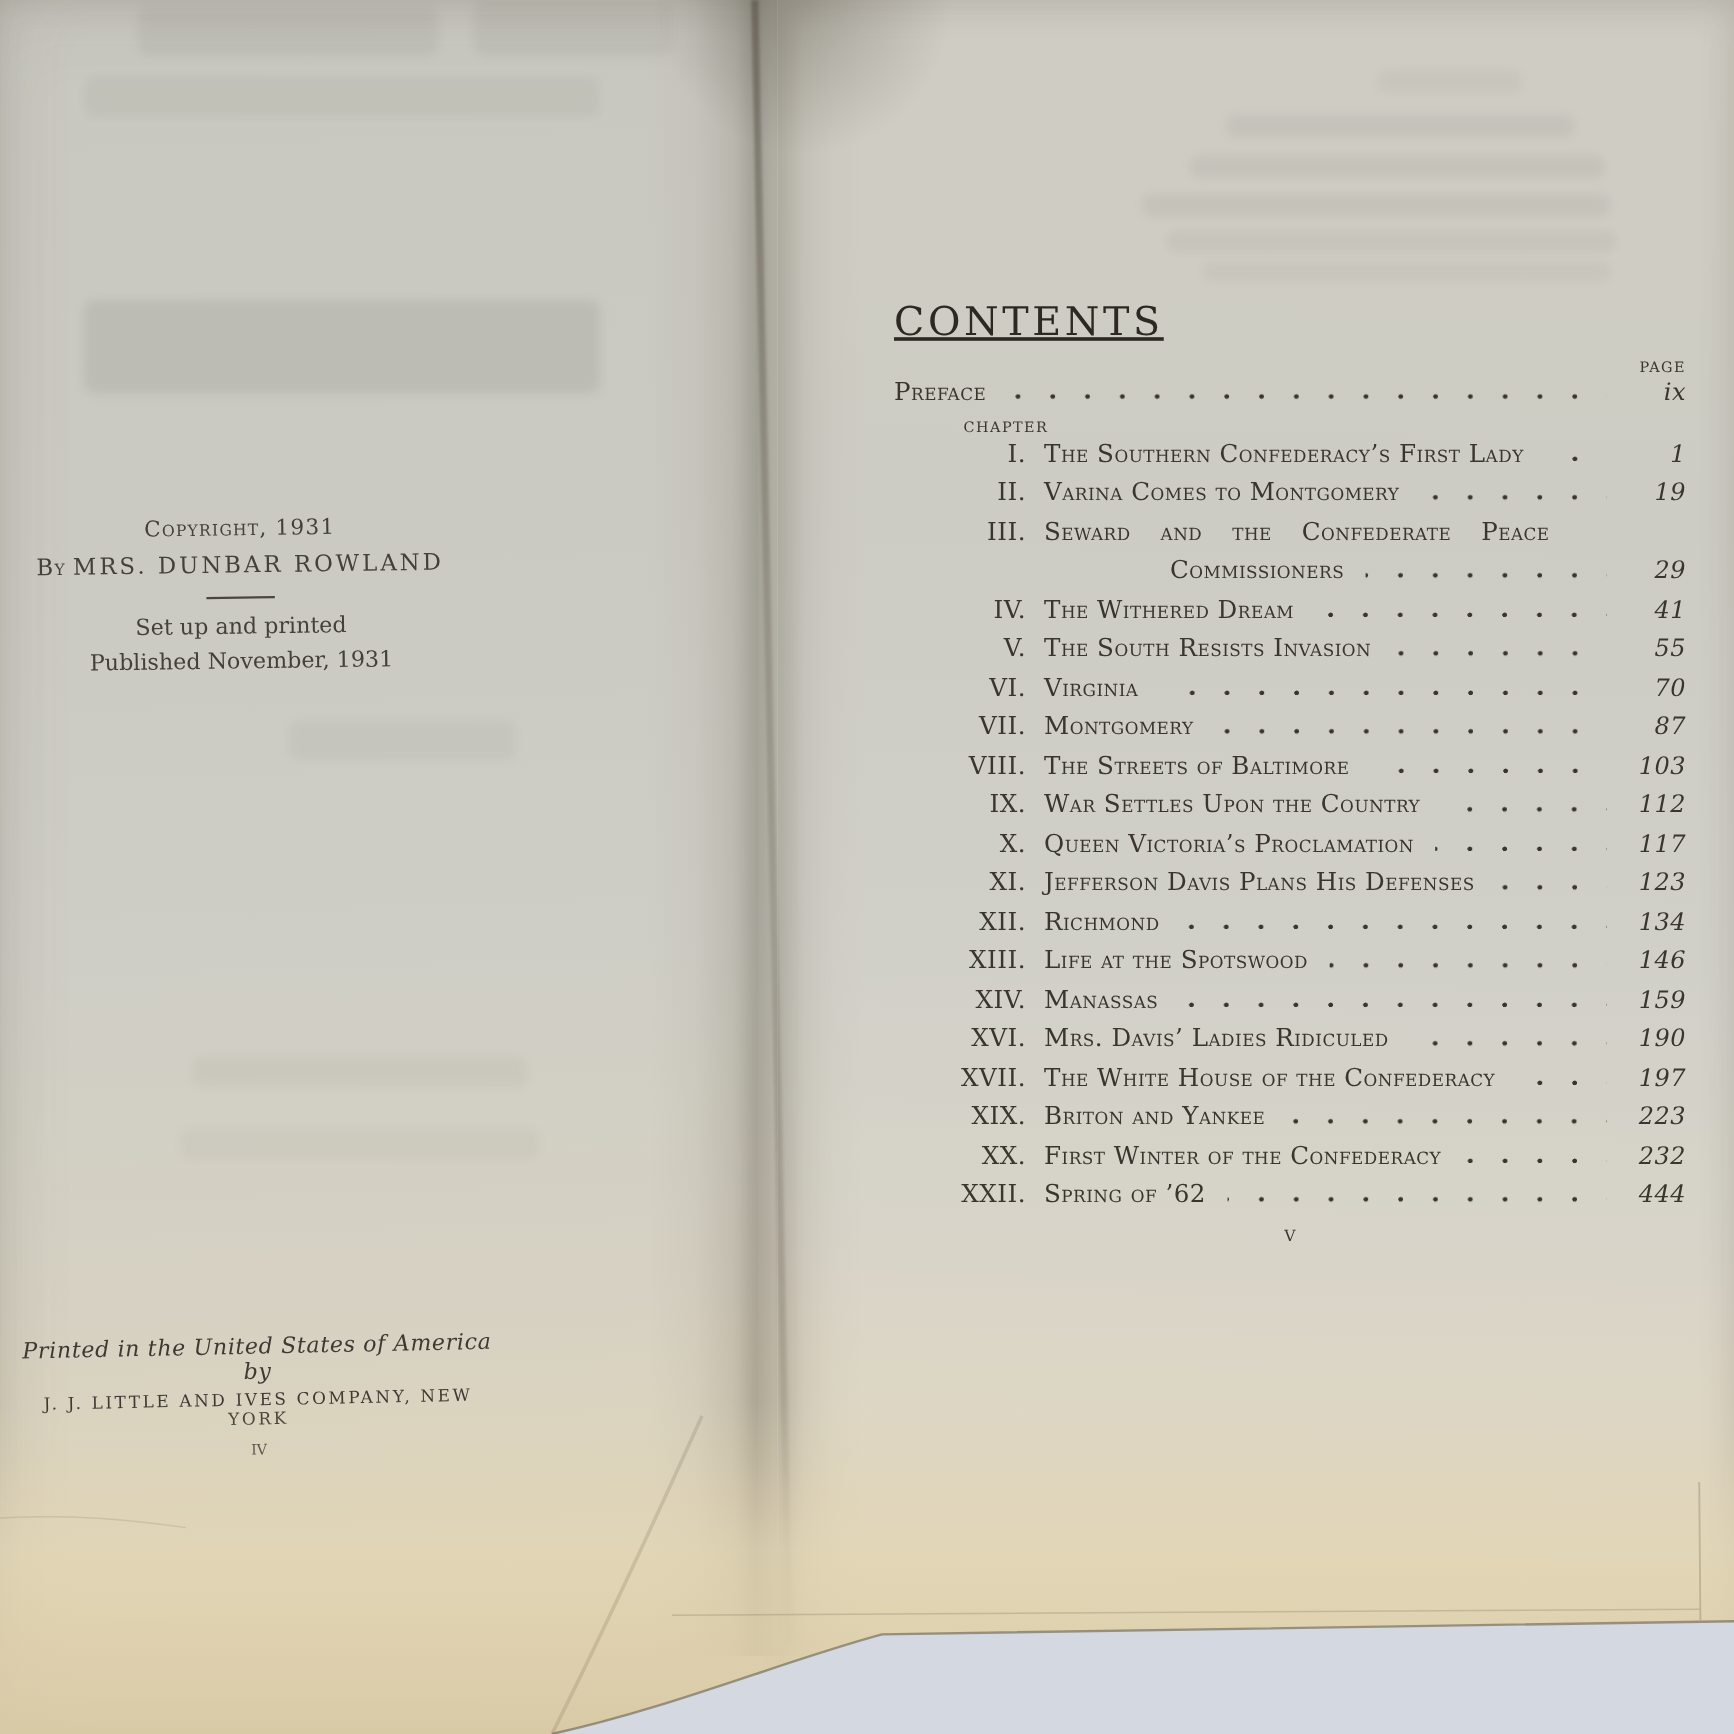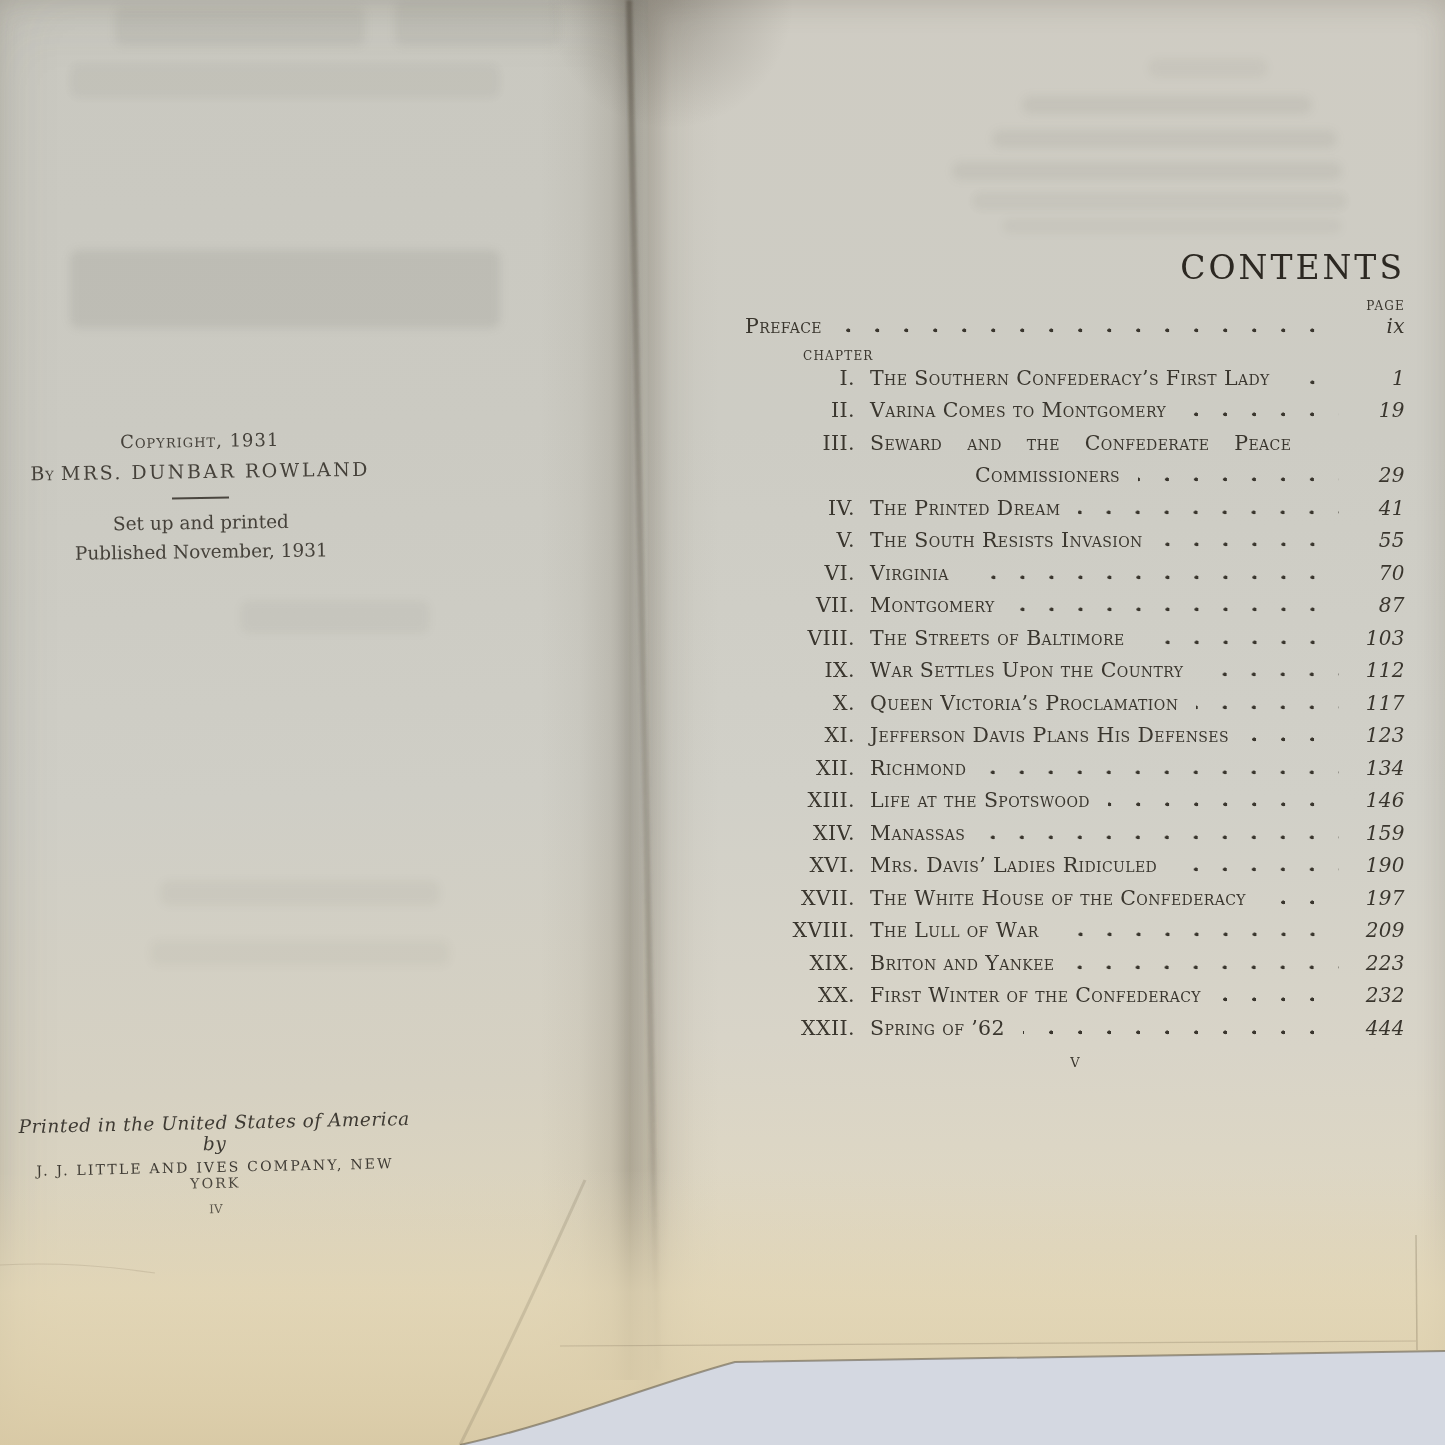--- a/index.html
+++ b/index.html
@@ -59,21 +59,21 @@
   .printer-block{
     position:absolute;left:15px;top:1112px;width:400px;text-align:center;
     color:#3e3a33;transform:rotate(-1.2deg);
   }
   .printer-italic{font-style:italic;font-size:18.5px;letter-spacing:0.5px;}
   .printer-caps{font-size:14px;letter-spacing:2.2px;margin-top:5px;}
   .folio{font-size:17px;margin-top:6px;}
 
   
   .toc{position:absolute;left:97px;top:248px;width:660px;color:#3a362e;}
-  .toc-title{text-align:right;font-size:33px;letter-spacing:3px;color:#2c2822;margin-bottom:12px;}
+  .toc-title{text-align:left;font-size:33px;letter-spacing:3px;color:#2c2822;margin-bottom:12px;text-decoration:underline;}
   .page-label{text-align:right;font-size:12px;letter-spacing:1.2px;margin-bottom:3px;color:#3a362e;}
   .chapter-label{font-size:12px;letter-spacing:1.2px;margin:1px 0 5px 58px;color:#3a362e;}
   .toc-row{display:flex;align-items:baseline;font-size:20.5px;line-height:1;margin-bottom:12px;letter-spacing:0.4px;}
   .entry-num{flex:0 0 110px;width:110px;text-align:right;}
   .entry-title{margin-left:15px;white-space:nowrap;text-align:center;}
   .entry-title.justify{word-spacing:18px;}
   .entry-title.indent2{margin-left:120px;}
   .leader{
     flex:1 1 auto;min-width:0;height:5px;margin:0 14px 0 18px;
     background-image:radial-gradient(circle at 2.2px 2.4px,#3a362e 1.7px,rgba(0,0,0,0) 2.2px);
@@ -155,21 +155,21 @@
 
   </div>
           <div class="toc-row">
     <span class="entry-num sc"></span>
     <span class="entry-title sc indent2">Commissioners</span>
     <span class="leader"></span>
     <span class="entry-page">29</span>
   </div>
           <div class="toc-row">
     <span class="entry-num sc">IV.</span>
-    <span class="entry-title sc">The Printed Dream</span>
+    <span class="entry-title sc">The Withered Dream</span>
     <span class="leader"></span>
     <span class="entry-page">41</span>
   </div>
           <div class="toc-row">
     <span class="entry-num sc">V.</span>
     <span class="entry-title sc">The South Resists Invasion</span>
     <span class="leader"></span>
     <span class="entry-page">55</span>
   </div>
           <div class="toc-row">
@@ -230,26 +230,20 @@
     <span class="entry-num sc">XVI.</span>
     <span class="entry-title sc">Mrs. Davis’ Ladies Ridiculed</span>
     <span class="leader"></span>
     <span class="entry-page">190</span>
   </div>
           <div class="toc-row">
     <span class="entry-num sc">XVII.</span>
     <span class="entry-title sc">The White House of the Confederacy</span>
     <span class="leader"></span>
     <span class="entry-page">197</span>
-  </div>
-          <div class="toc-row">
-    <span class="entry-num sc">XVIII.</span>
-    <span class="entry-title sc">The Lull of War</span>
-    <span class="leader"></span>
-    <span class="entry-page">209</span>
   </div>
           <div class="toc-row">
     <span class="entry-num sc">XIX.</span>
     <span class="entry-title sc">Briton and Yankee</span>
     <span class="leader"></span>
     <span class="entry-page">223</span>
   </div>
           <div class="toc-row">
     <span class="entry-num sc">XX.</span>
     <span class="entry-title sc">First Winter of the Confederacy</span>

